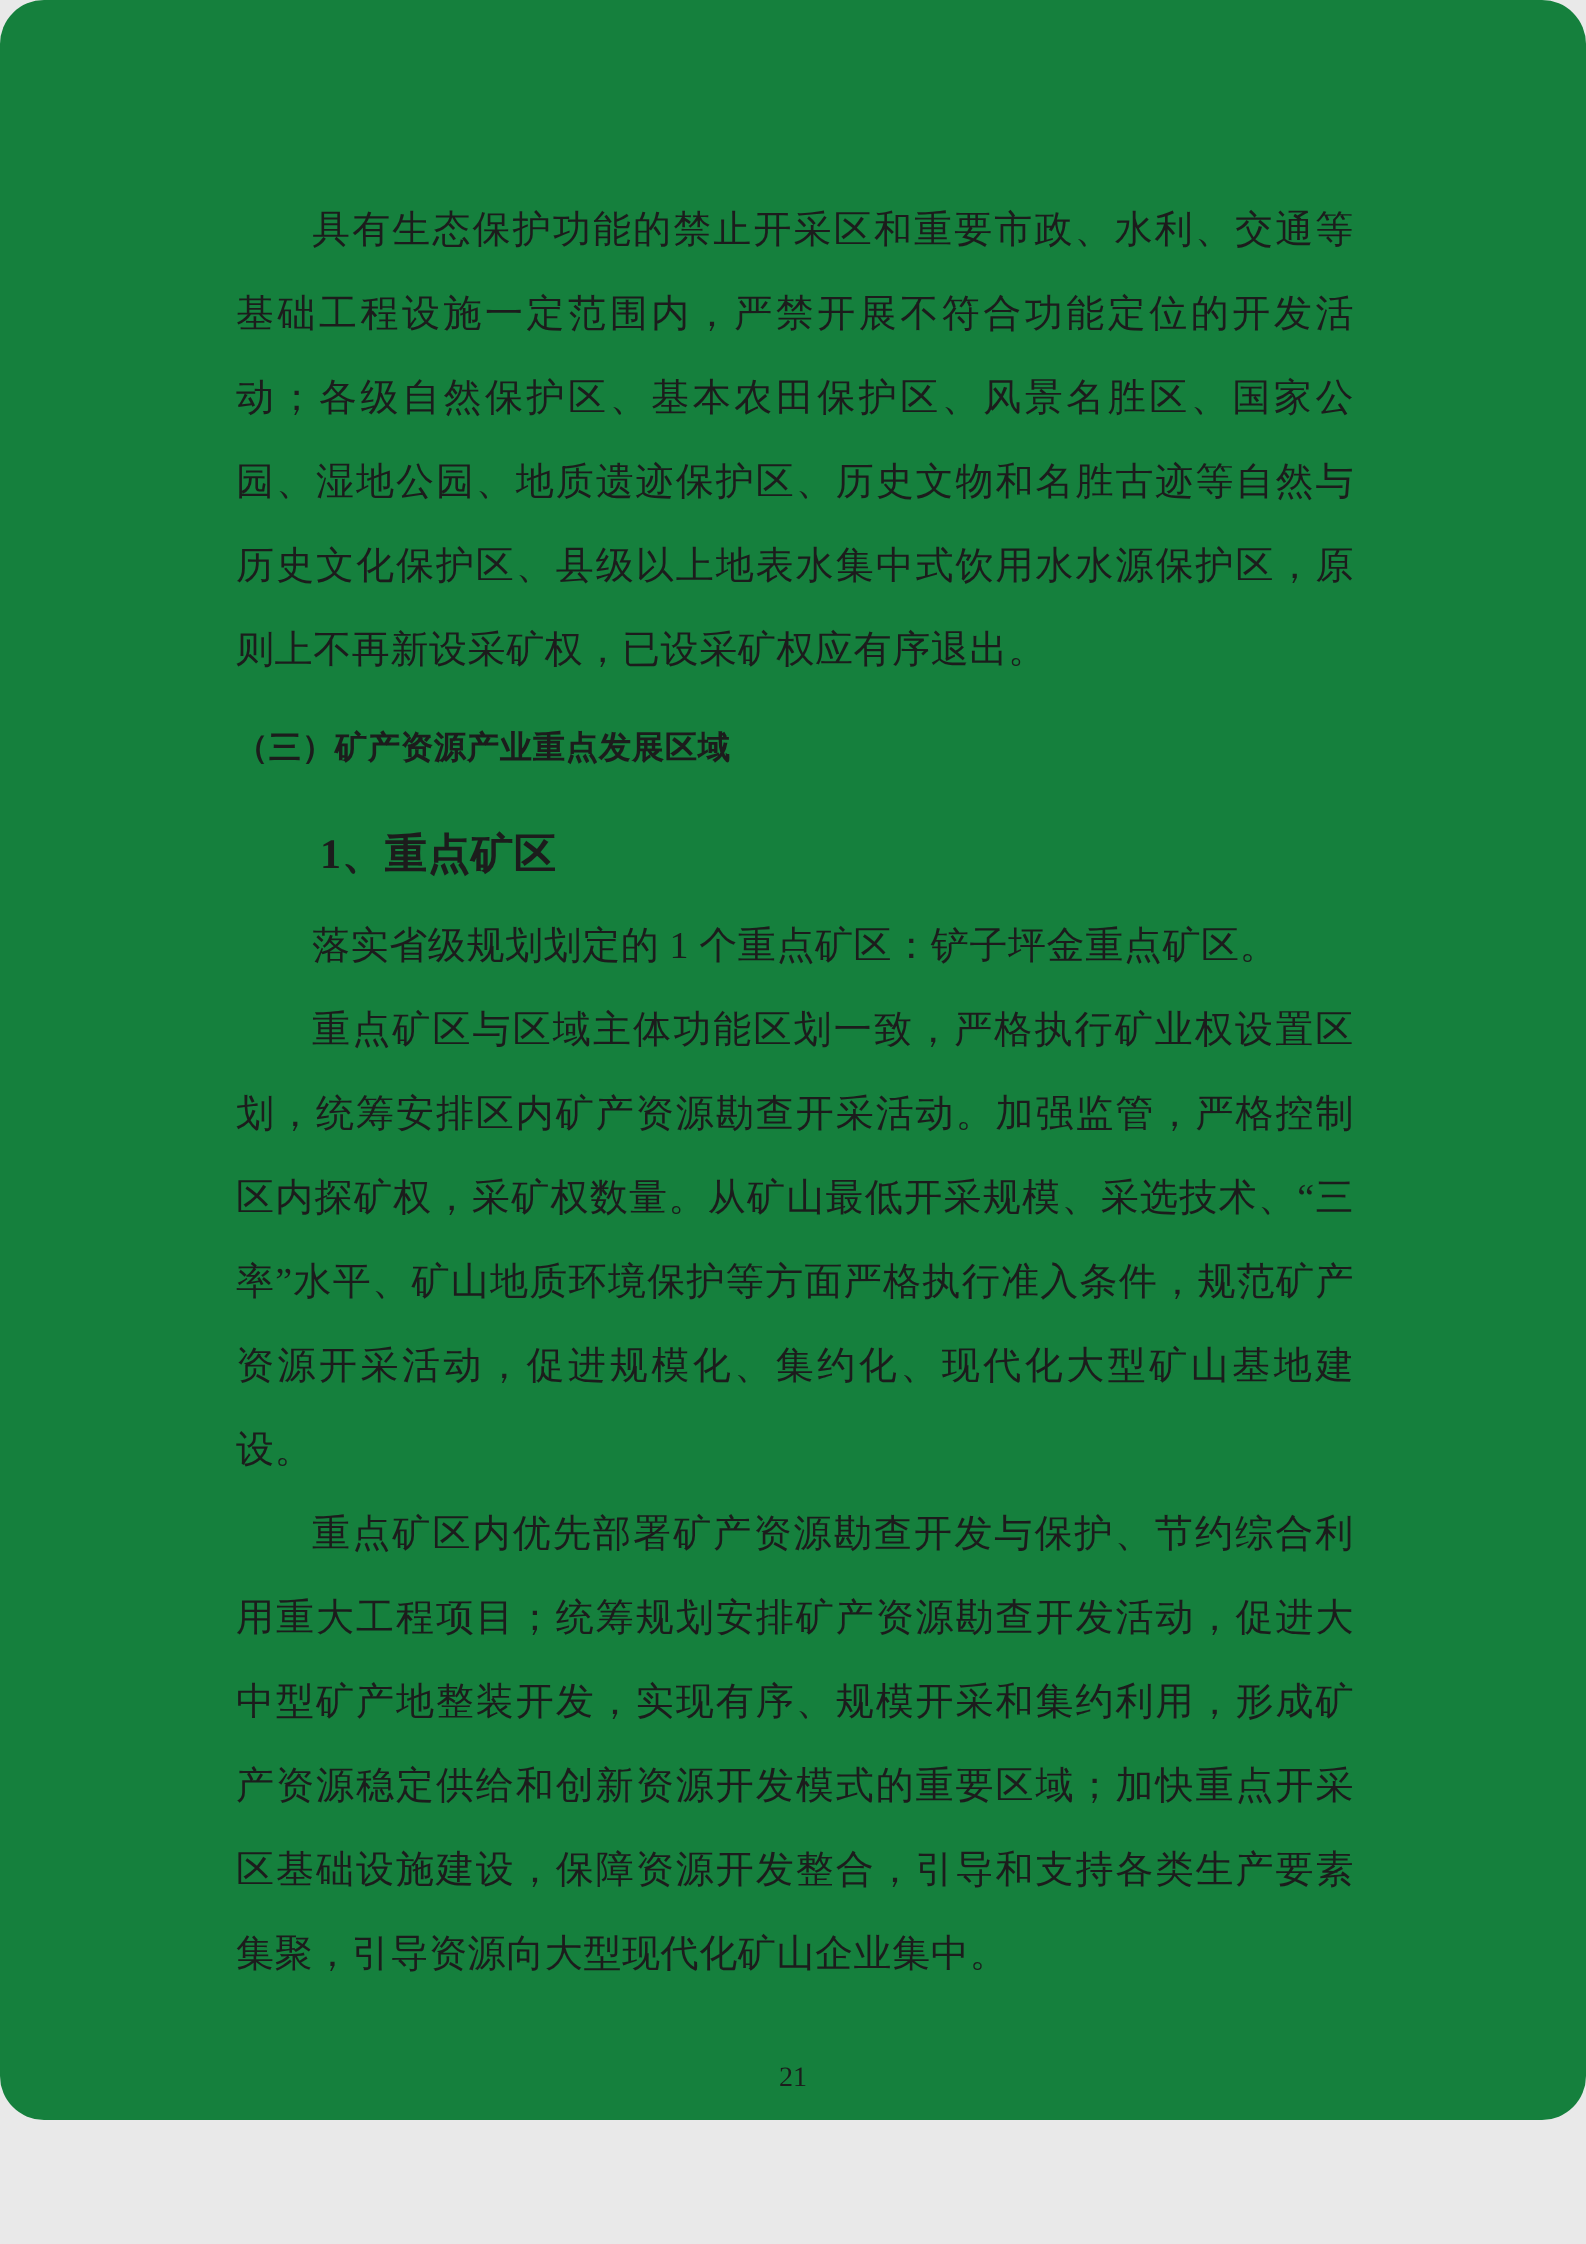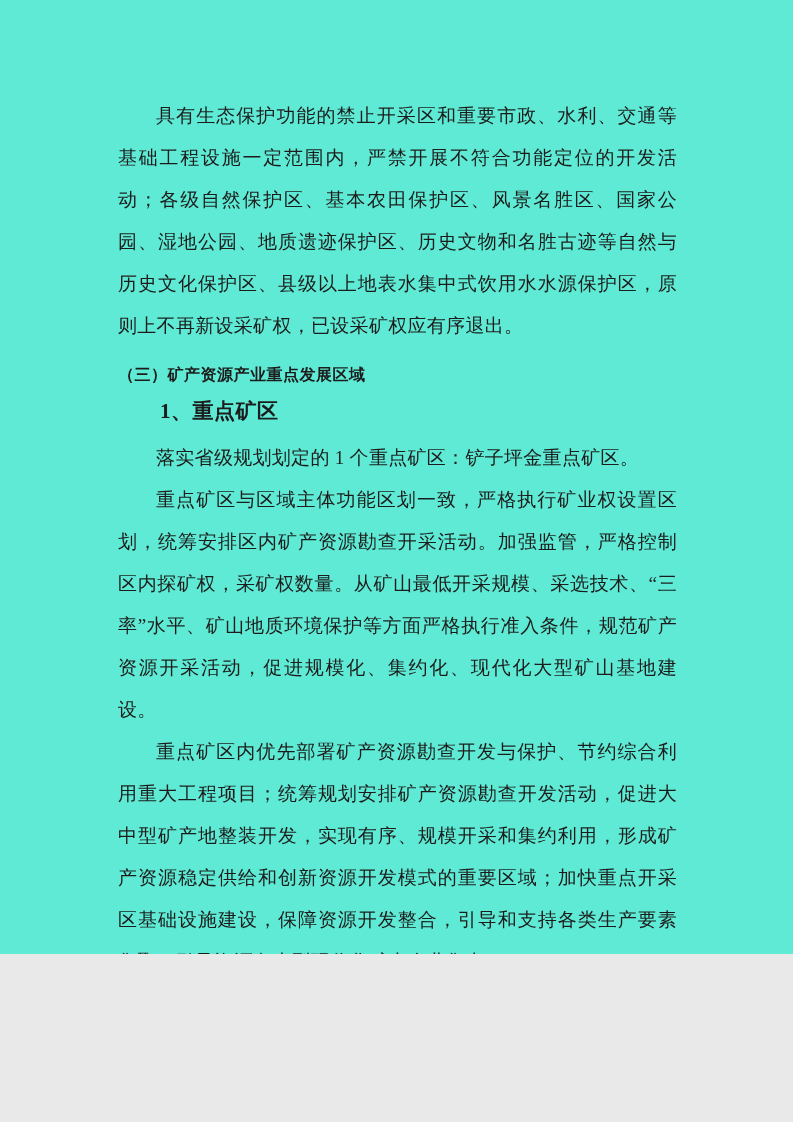--- a/index.html
+++ b/index.html
@@ -5,25 +5,26 @@
   * { margin: 0; padding: 0; box-sizing: border-box; }
 
   html, body {
     background: #e9e9e9;
     font-family: "Liberation Serif", serif;
   }
 
   .page {
     position: relative;
     width: 793px;
-    height: 954px;
+    height: 1060px;
     margin: 0 auto;
-    background: #5eead4;
+    background: #15803d;
     color: #1c1c1c;
     overflow: hidden;
+    border-radius: 22px;
   }
 
   .content {
     position: absolute;
     top: 95px;
     left: 118px;
     width: 559px;
   }
 
   .para {
@@ -38,20 +39,21 @@
 
   .section-heading {
     margin-top: 10px;
     font-size: 16px;
     line-height: 36px;
     font-weight: bold;
     letter-spacing: 0.5px;
   }
 
   .sub-heading {
+    margin-top: 16px;
     font-size: 21px;
     line-height: 36px;
     font-weight: bold;
     text-indent: 2em;
     letter-spacing: 0.5px;
   }
 
   .para-first { margin-top: 8px; }
 
   .page-number {

